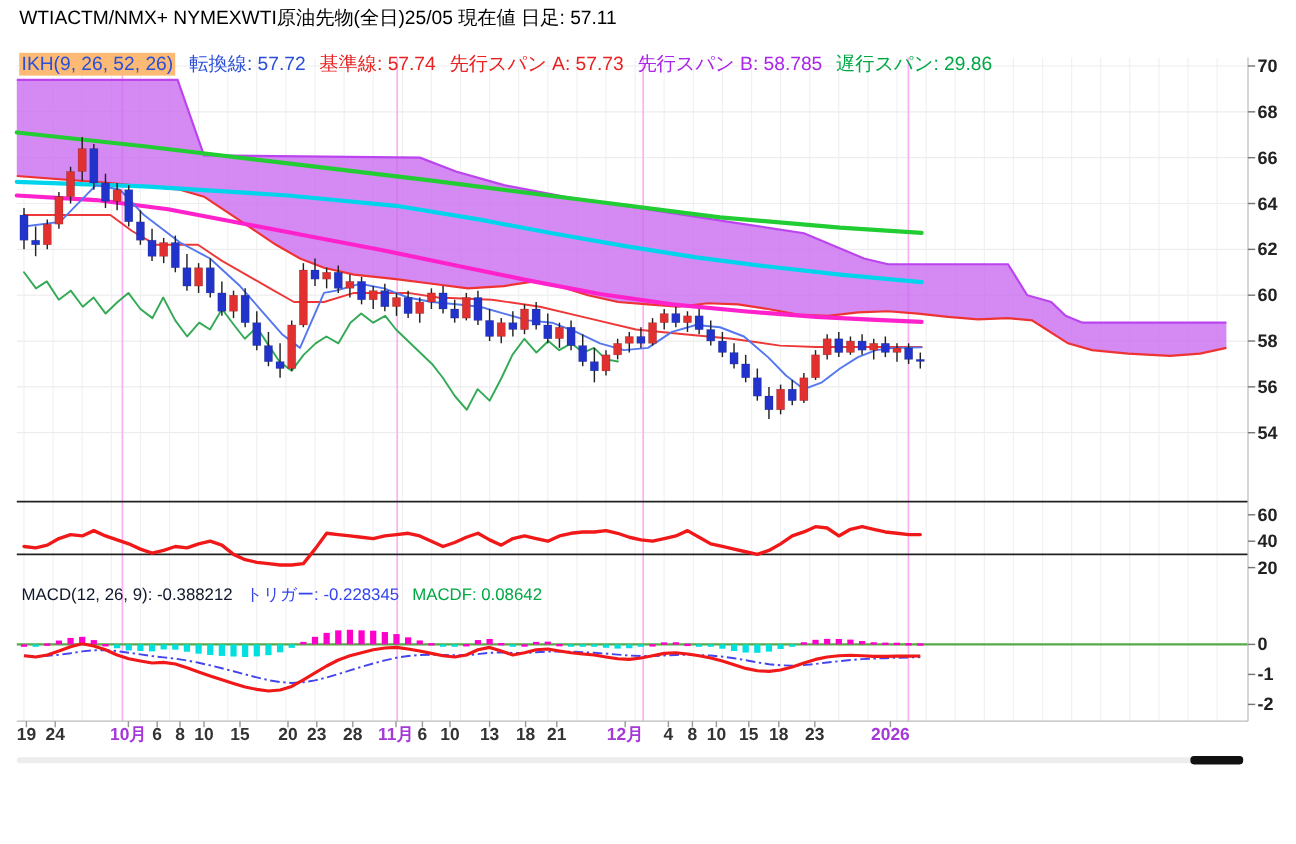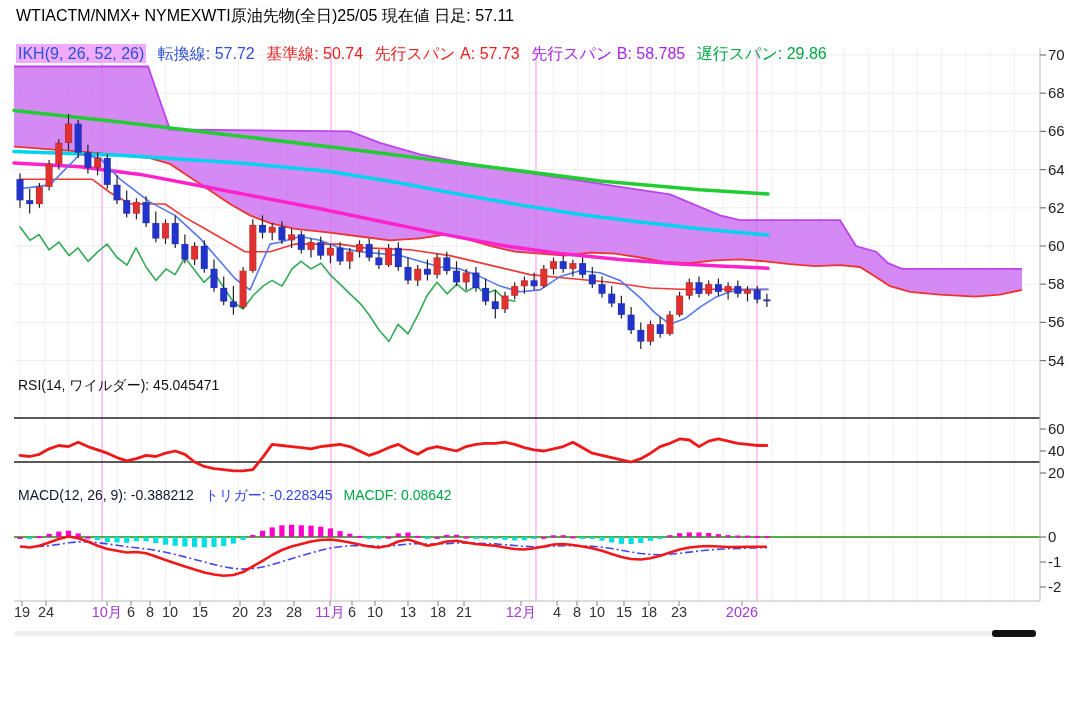--- a/index.html
+++ b/index.html
@@ -6,21 +6,21 @@
   #app{position:relative;width:1080px;height:703px;background:#fff;overflow:hidden;
        font-family:"Liberation Sans","DejaVu Sans",sans-serif;}
   .hline{position:absolute;left:16px;white-space:nowrap;font-size:16px;line-height:18px;}
   .hline span{margin-right:7px;}
   #line1{top:7px;color:#000;}
   #line2{top:26px;}
   #line3{top:45px;}
   #rsi-label{position:absolute;left:18px;top:377px;font-size:14px;color:#111;white-space:nowrap;}
   #macd-label{position:absolute;left:18px;top:487px;font-size:14px;white-space:nowrap;}
   #macd-label span{margin-right:7px;}
-  #chart{position:absolute;left:0;top:0;width:869px;height:703px;}
+  #chart{position:absolute;left:0;top:0;width:869px;height:703px;font-weight:bold;}
   #scroll-track{position:absolute;left:14px;top:631px;width:1021px;height:5px;background:#ededed;border-radius:3px;}
   #scroll-thumb{position:absolute;left:978px;top:-1px;width:44px;height:7px;background:#111;border-radius:3px;}
 </style>
 </head>
 <body>
 
 <div id="app">
 
   <div id="chart"><svg width="1080" height="703" viewBox="0 0 1080 703" xmlns="http://www.w3.org/2000/svg">
         <line x1="20.0" y1="48" x2="20.0" y2="601" stroke="#f1f1f1" stroke-width="1"></line>
@@ -408,29 +408,28 @@
         <line x1="742" y1="601" x2="742" y2="606" stroke="#999" stroke-width="1.2"></line>
         <text x="742" y="617" font-size="14.5" text-anchor="middle" fill="#a438d8">2026</text>
       </svg></div>
 
   <div id="line1" class="hline">
     <span>WTIACTM/NMX+ NYMEXWTI原油先物(全日)25/05  現在値 日足: 57.11</span>
   </div>
 
 
   <div id="line3" class="hline">
-    <span style="color: rgb(43, 79, 216); background-color: #f0abfc; padding: 1px 2px; margin-top: 42px;">IKH(9, 26, 52, 26)</span>
+    <span style="color: rgb(43, 79, 216); background-color: #fdba74; padding: 1px 2px; margin-top: 42px;">IKH(9, 26, 52, 26)</span>
     <span style="color: rgb(43, 79, 216);">転換線: 57.72</span>
-    <span style="color: rgb(232, 34, 34);">基準線: 50.74</span>
+    <span style="color: rgb(232, 34, 34);">基準線: 57.74</span>
     <span style="color: rgb(232, 34, 34);">先行スパン A: 57.73</span>
     <span style="color: rgb(168, 38, 232);">先行スパン B: 58.785</span>
     <span style="color: rgb(0, 168, 68);">遅行スパン: 29.86</span>
   </div>
 
-  <div id="rsi-label">RSI(14, ワイルダー): 45.045471</div>
 
   <div id="macd-label">
     <span style="color: #0f172a;">MACD(12, 26, 9): -0.388212</span>
     <span style="color: rgb(51, 68, 238);">トリガー: -0.228345</span>
     <span style="color: rgb(0, 168, 68); margin-top: 40px;">MACDF: 0.08642</span>
   </div>
 
   <div id="scroll-track">
     <div id="scroll-thumb" style="left: 978px; width: 44px;"></div>
   </div>

